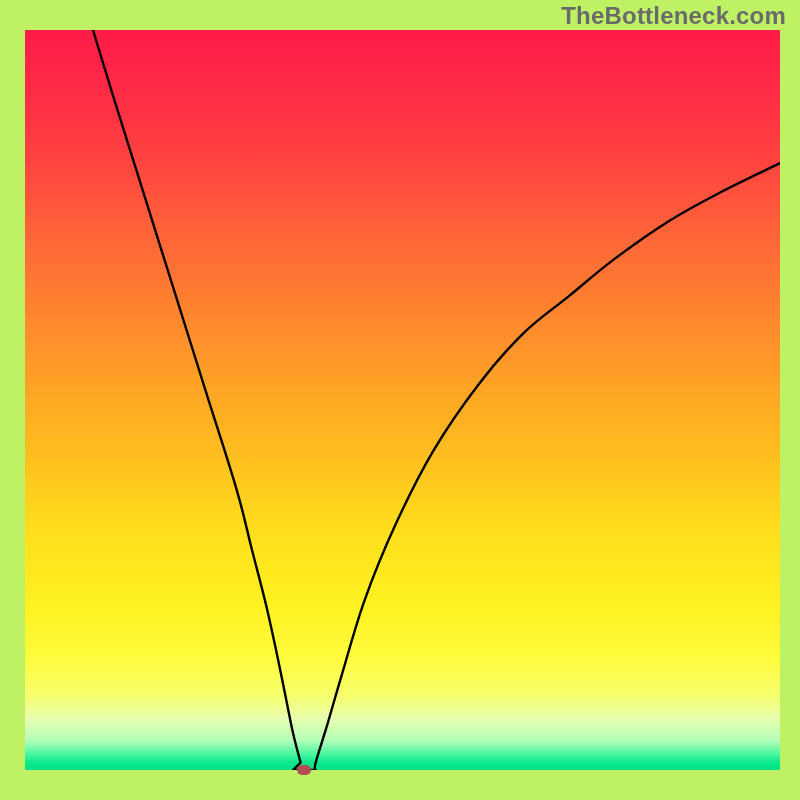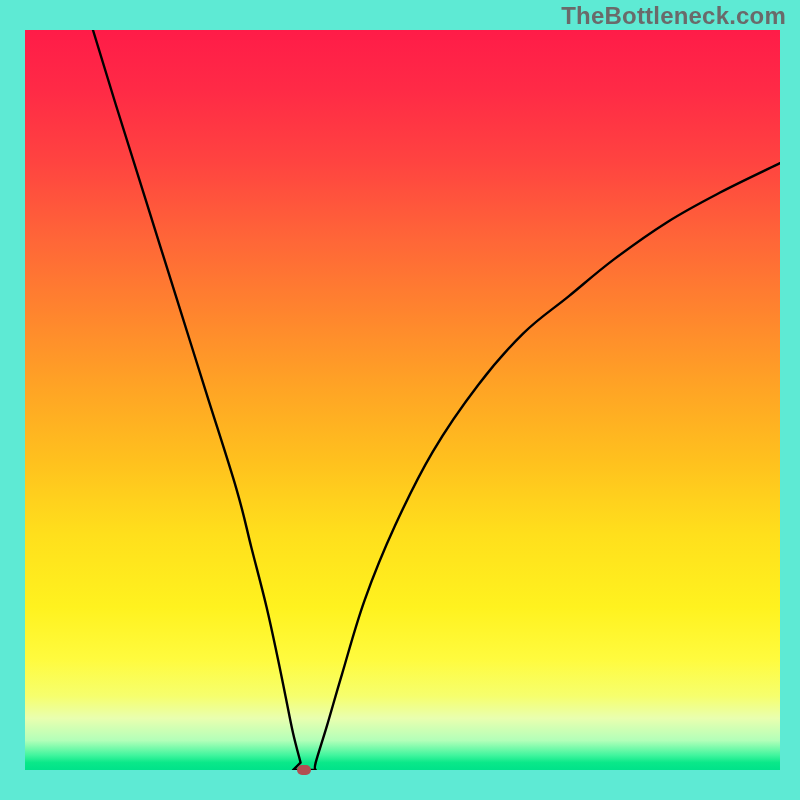--- a/index.html
+++ b/index.html
@@ -7,21 +7,21 @@
     padding: 0;
     width: 800px;
     height: 800px;
     background: #000;
     overflow: hidden;
   }
   .container {
     position: relative;
     width: 800px;
     height: 800px;
-    background: #5eead4;
+    background: #bef264;
   }
   .watermark {
     position: absolute;
     top: 2px;
     right: 14px;
     font-family: Arial, Helvetica, sans-serif;
     font-size: 24px;
     font-weight: 600;
     color: #6a6a6a;
     letter-spacing: 0.2px;

